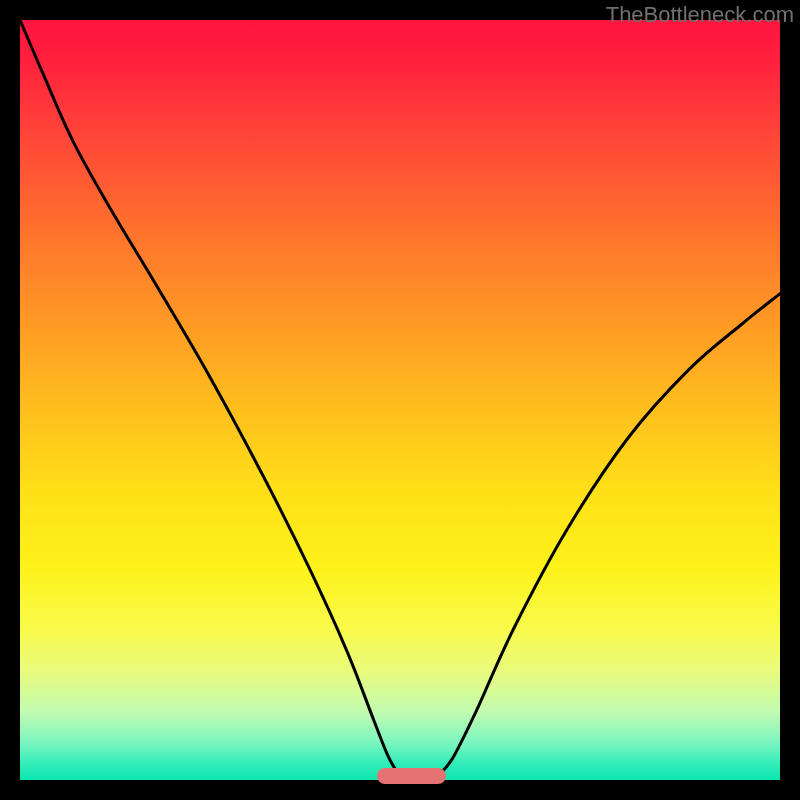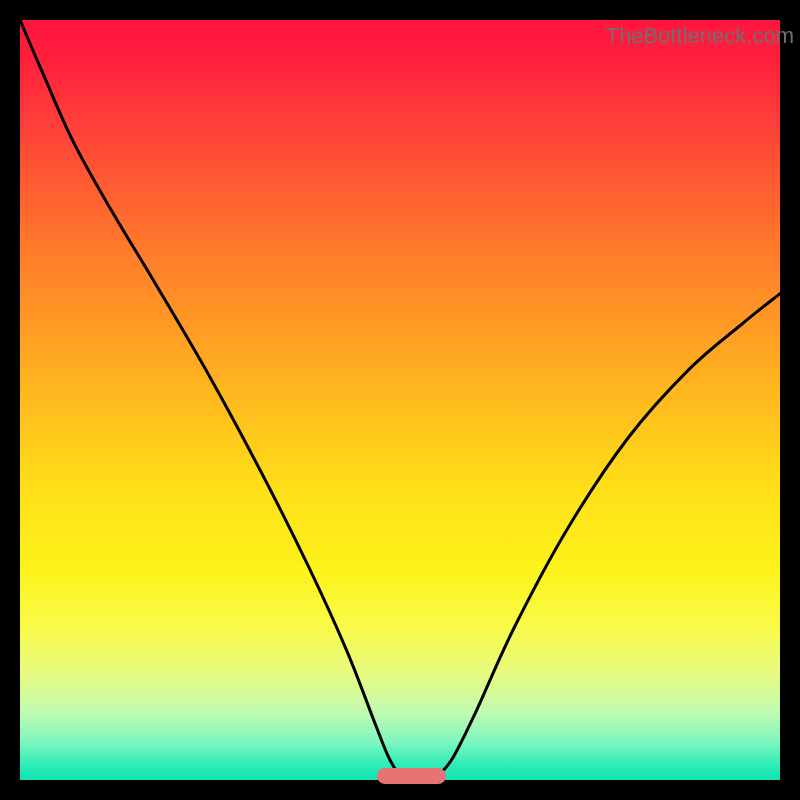--- a/index.html
+++ b/index.html
@@ -35,21 +35,20 @@
     );
   }
   .watermark {
     position: absolute;
     top: 2px;
     right: 6px;
     font-size: 22px;
     font-weight: 400;
     color: #707070;
     letter-spacing: 0px;
-    margin-top: 21px;
   }
   .marker {
     position: absolute;
     background: #e57373;
     border-radius: 9px;
     height: 16px;
   }
   svg.curves {
     position: absolute;
     left: 0;

